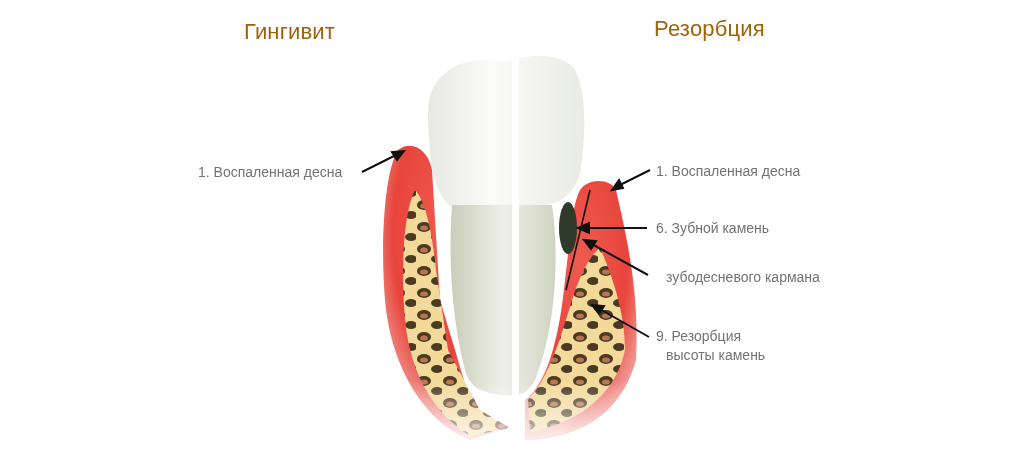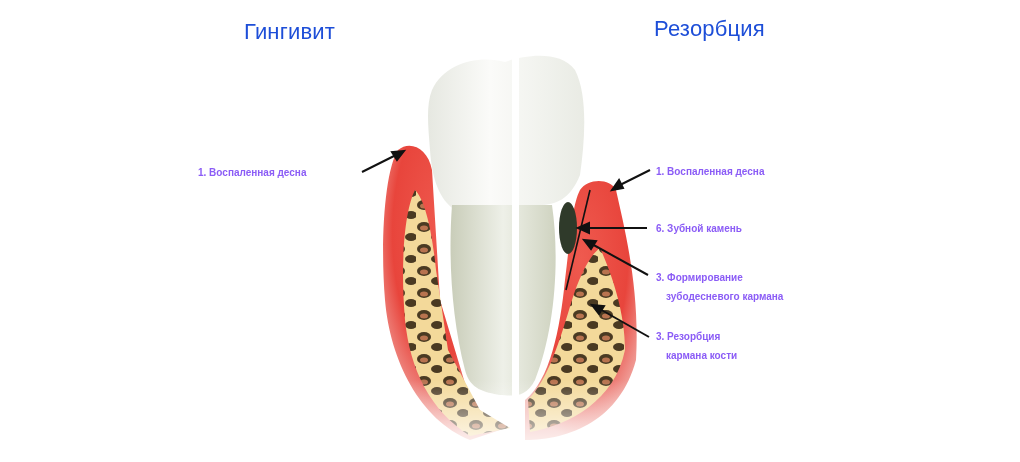--- a/index.html
+++ b/index.html
@@ -1,18 +1,18 @@
 <!DOCTYPE html>
 <html><head>
 <meta charset="utf-8">
 <style>
   html, body { margin:0; padding:0; background:#ffffff; }
   body { width:1020px; height:462px; position:relative; overflow:hidden; font-family:"Liberation Sans", sans-serif; color:#111; }
-  .title { position:absolute; font-size:22px; color:#1d4ed8; letter-spacing:0.2px; }
-  .label { position:absolute; font-size:10px; color:#8b5cf6; line-height:19px; white-space:nowrap;font-weight:bold; }
+  .title { position:absolute; font-size:22px; color:#a16207; letter-spacing:0.2px; }
+  .label { position:absolute; font-size:14px; color:#737373; line-height:19px; white-space:nowrap; }
   svg.art { position:absolute; left:0; top:0; }
 </style>
 </head>
 <body>
 
 <div class="title" style="left:244px; top:19px;">Гингивит</div>
 <div class="title" style="left:654px; top:16px;">Резорбция</div>
 
 <svg class="art" width="1020" height="462" viewBox="0 0 1020 462">
   <defs>
@@ -87,19 +87,18 @@
   <span>1. Воспаленная десна</span>
 </div>
 
 <div class="label" style="left:656px; top:162px;">
   <span>1. Воспаленная десна</span>
 </div>
 <div class="label" style="left:656px; top:219px;">
   <span>6. Зубной камень</span>
 </div>
 <div class="label" style="left:656px; top:268px;">
-  <div>3. Формирование</div>
   <div style="padding-left:10px;">зубодесневого кармана</div>
 </div>
 <div class="label" style="left:656px; top:327px;">
-  <div>3. Резорбция</div>
-  <div style="padding-left:10px;">кармана кости</div>
+  <div>9. Резорбция</div>
+  <div style="padding-left:10px;">высоты камень</div>
 </div>
 
 </body></html>

